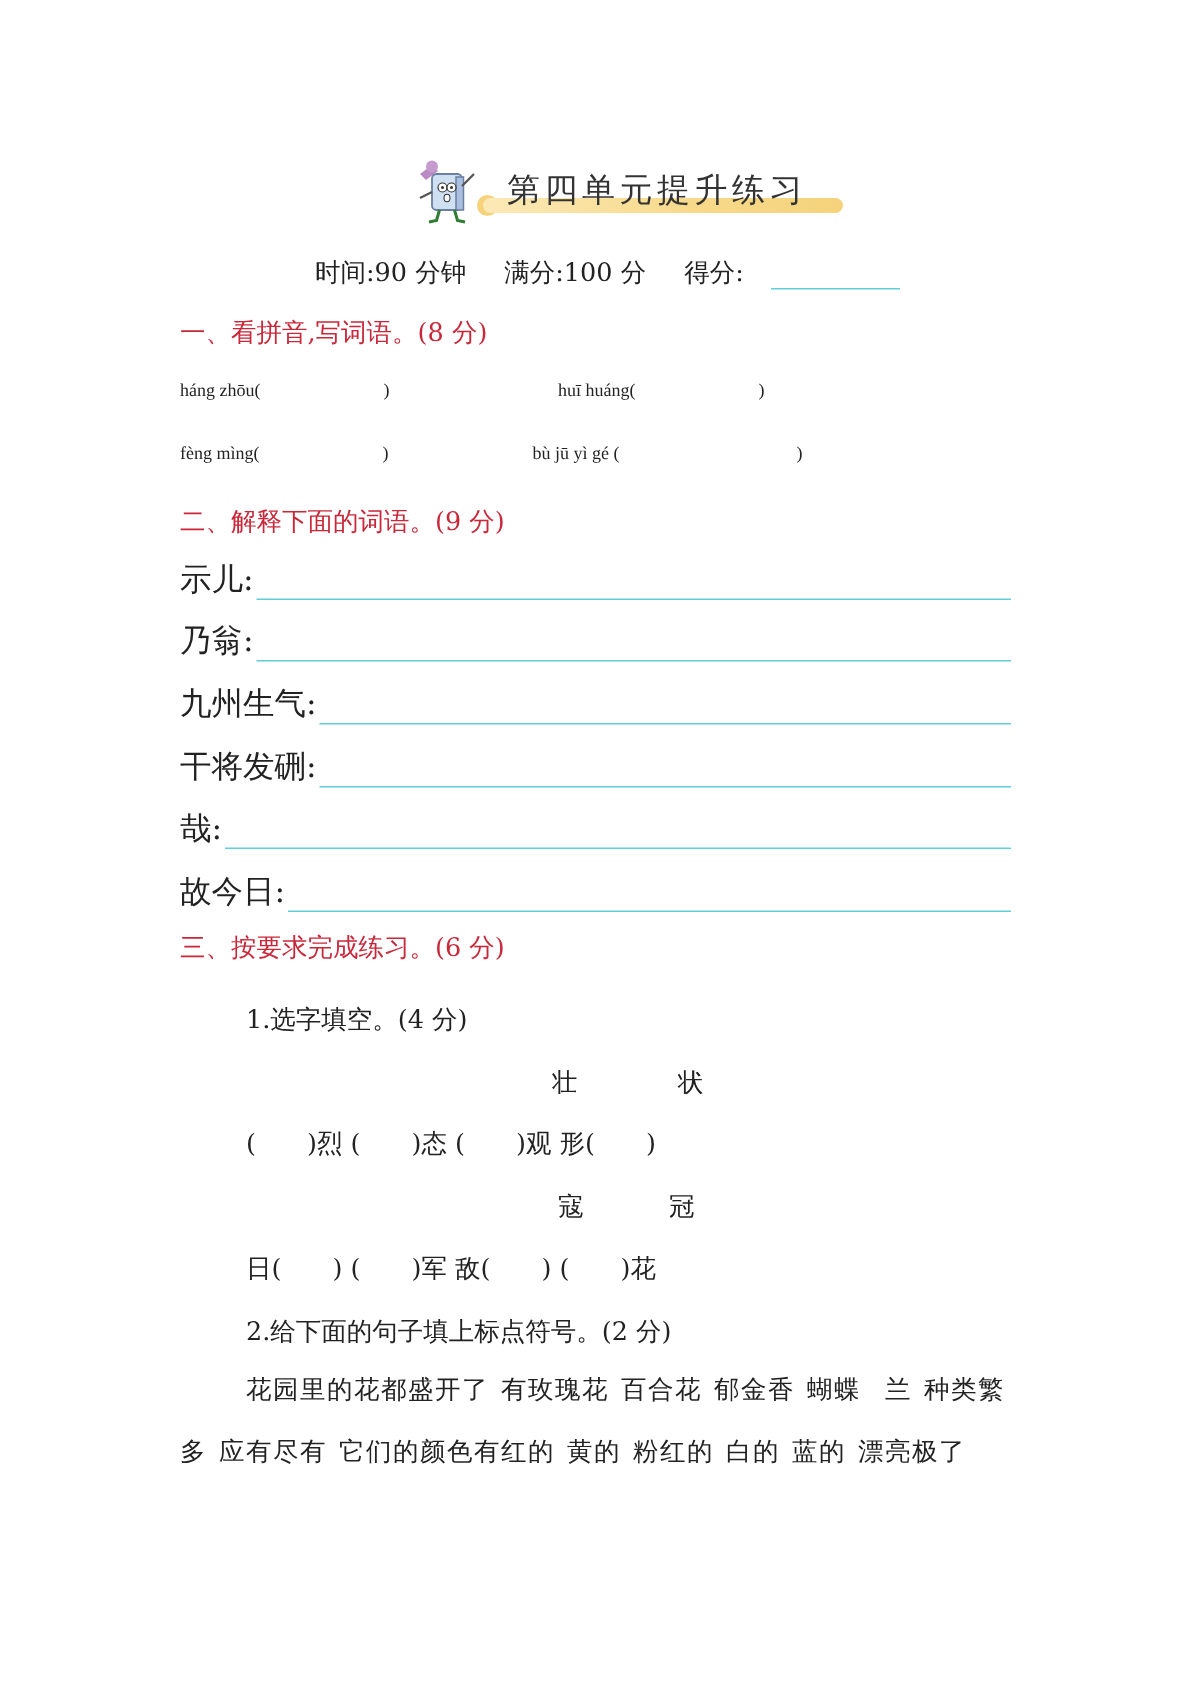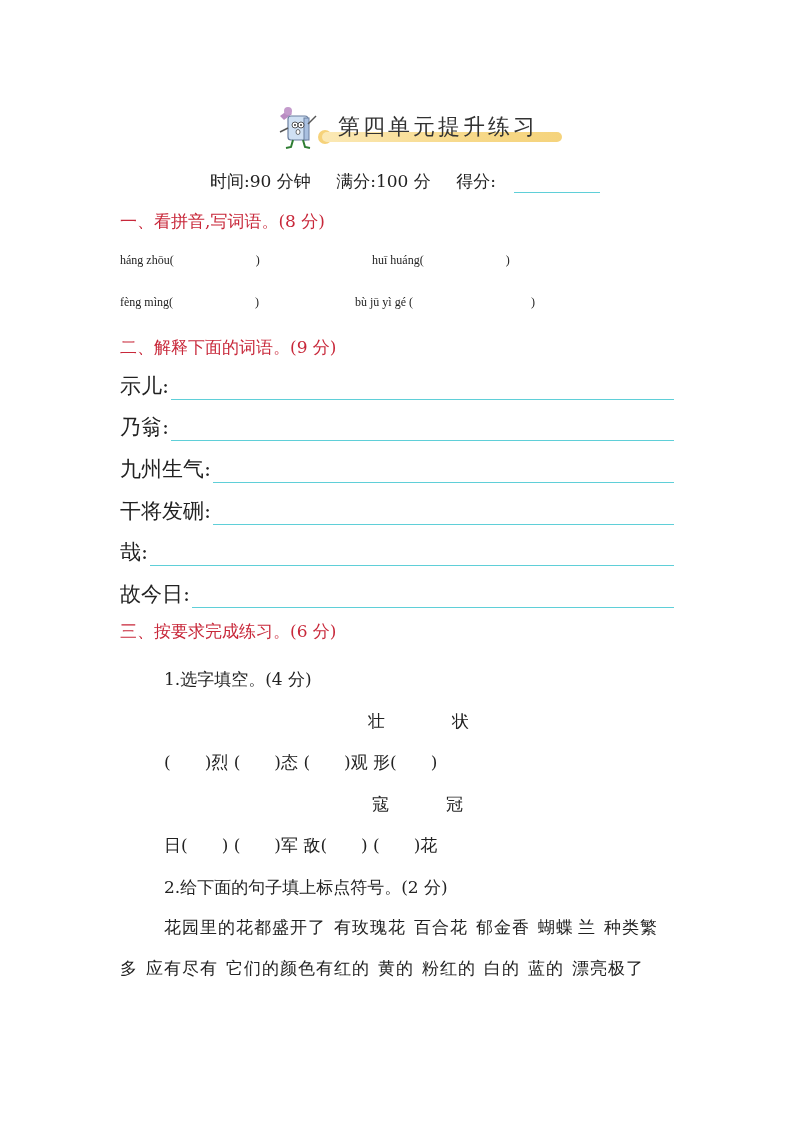--- a/index.html
+++ b/index.html
@@ -137,14 +137,14 @@
 <div class="abs indent" style="top:834px">
   <span>日(</span><span class="blank" style="width:34px"></span><span>)</span>
   <span>(</span><span class="blank" style="width:34px"></span><span>)军</span>
   <span>敌(</span><span class="blank" style="width:34px"></span><span>)</span>
   <span>(</span><span class="blank" style="width:34px"></span><span>)花</span>
 </div>
 
 <div class="abs indent" style="top:876px">2.给下面的句子填上标点符号。(2 分)</div>
 
 <div class="abs para" style="top:907px">
-  <span>花园里的花都盛开了</span><span>有玫瑰花</span><span>百合花</span><span>郁金香</span><span style="margin-right:4px">蝴蝶</span><span>兰</span><span>种类繁多</span><span>应有尽有</span><span>它们的颜色有红的</span><span>黄的</span><span>粉红的</span><span>白的</span><span>蓝的</span><span>漂亮极了</span>
+  <span>花园里的花都盛开了</span><span>有玫瑰花</span><span>百合花</span><span>郁金香</span><span style="margin-right:16px">蝴蝶</span><span>兰</span><span>种类繁多</span><span>应有尽有</span><span>它们的颜色有红的</span><span>黄的</span><span>粉红的</span><span>白的</span><span>蓝的</span><span>漂亮极了</span>
 </div>
 
 </body></html>

